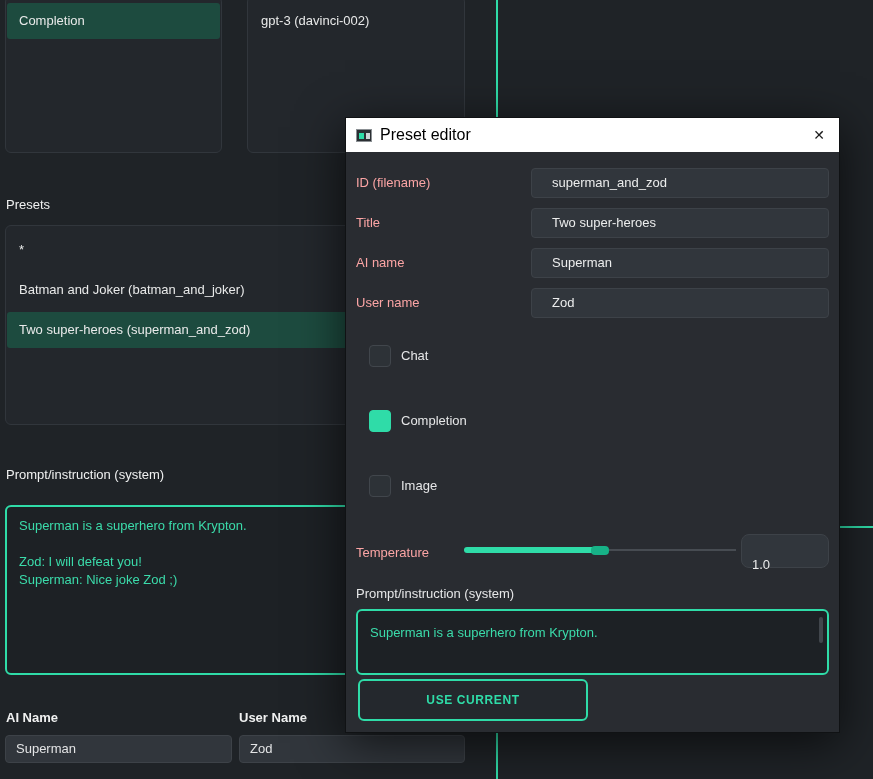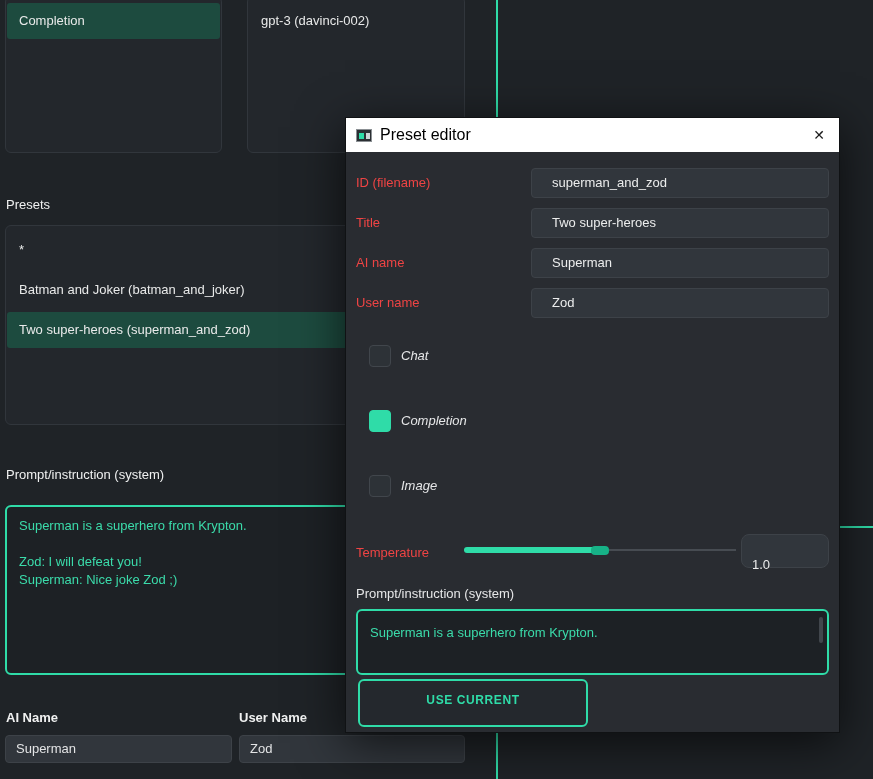--- a/index.html
+++ b/index.html
@@ -58,50 +58,50 @@
             color:var(--titlebar_text);display:flex;align-items:center;}
   .titlebar .title{margin-left:8px;font-size:16px;}
   .app-icon{position:relative;width:16px;height:13px;margin-left:10px;
             background:#2b2f33;border:1px solid #8b9094;display:inline-block;}
   .app-icon::before{content:"";position:absolute;left:2px;top:3px;width:5px;height:6px;
             background:var(--accent);}
   .app-icon::after{content:"";position:absolute;left:9px;top:3px;width:4px;height:6px;
             background:#cfd3d6;}
   .close-btn{margin-left:auto;padding:0 14px;font-size:14px;line-height:34px;color:#1a1a1a;}
 
-  .drow-label{position:absolute;left:10px;height:30px;line-height:30px;color:#ef4444;}
+  .drow-label{position:absolute;left:10px;height:30px;line-height:30px;color:#fca5a5;}
   .dinput{position:absolute;left:185px;width:298px;height:30px;line-height:28px;
           background:var(--input_bg);border:1px solid var(--input_border);border-radius:4px;
           padding:0 20px;color:#eceded;overflow:hidden;white-space:nowrap;}
 
   .checkbox-row{position:absolute;left:23px;display:flex;align-items:center;gap:10px;height:22px;}
   .checkbox{width:22px;height:22px;border-radius:4px;background:#2d3237;
             border:1px solid #41464c;flex:0 0 auto;}
   .checkbox.checked{background:var(--accent);border-color:var(--accent);}
-  .checkbox-label{line-height:22px;color:#e6e7e8;font-style:italic;}
+  .checkbox-label{line-height:22px;color:#e6e7e8;}
 
   #temp-label{top:420px;}
   .slider{position:absolute;left:118px;top:426px;width:272px;height:12px;}
   .slider .track{position:absolute;left:0;right:0;top:5px;height:2px;background:#474c52;}
   .slider .fill{position:absolute;left:0;top:3px;height:6px;border-radius:3px;background:var(--accent);}
   .slider .handle{position:absolute;top:2px;width:18px;height:9px;border-radius:4px;
                   background:var(--accent_dim);}
   #temp-value{position:absolute;left:395px;top:416px;width:88px;height:30px;line-height:28px;
               background:var(--input_bg);border:1px solid var(--input_border);border-radius:8px;
               padding:16px 10px;color:#eceded;}
 
   #dlg-prompt-label{position:absolute;left:10px;top:462px;height:28px;line-height:28px;color:#e6e7e8;}
   #dlg-prompt{position:absolute;left:10px;top:491px;width:473px;height:66px;
               background:var(--textarea_bg);border:2px solid var(--accent);border-radius:6px;
               padding:10px 12px;overflow:hidden;}
   #dlg-prompt .green-text{line-height:24px;}
   #dlg-prompt .scroll-thumb{position:absolute;right:4px;top:6px;width:4px;height:26px;
               background:#41464c;border-radius:2px;}
 
-  .dlg-btn{position:absolute;top:561px;width:230px;height:48px;background:#24282d;
+  .dlg-btn{position:absolute;top:561px;width:230px;height:42px;background:#24282d;
            border:2px solid var(--accent);border-radius:6px;color:var(--accent);
            font-weight:bold;font-size:12px;letter-spacing:.6px;text-align:center;
            line-height:38px;text-transform:uppercase;}
   #btn-use{left:12px;} #btn-save{left:252px;}
 </style>
 </head>
 <body>
 
 <div class="screen">
 

